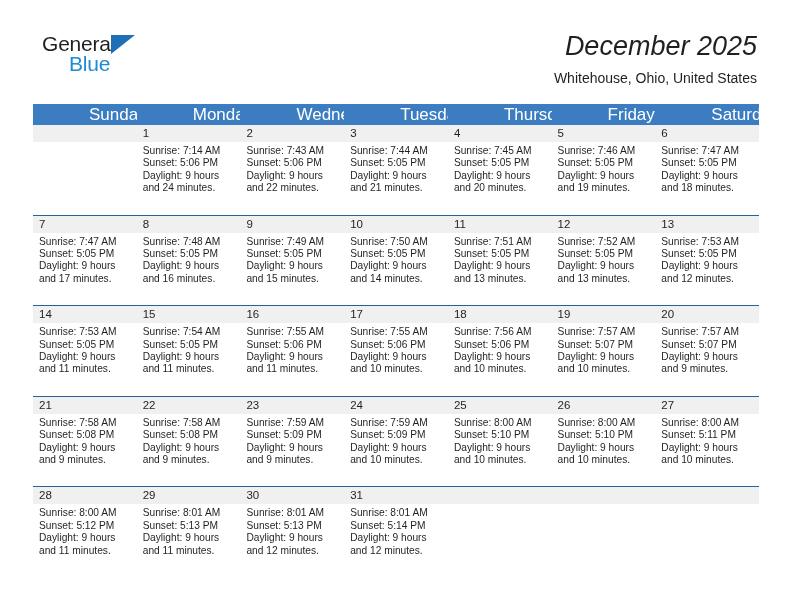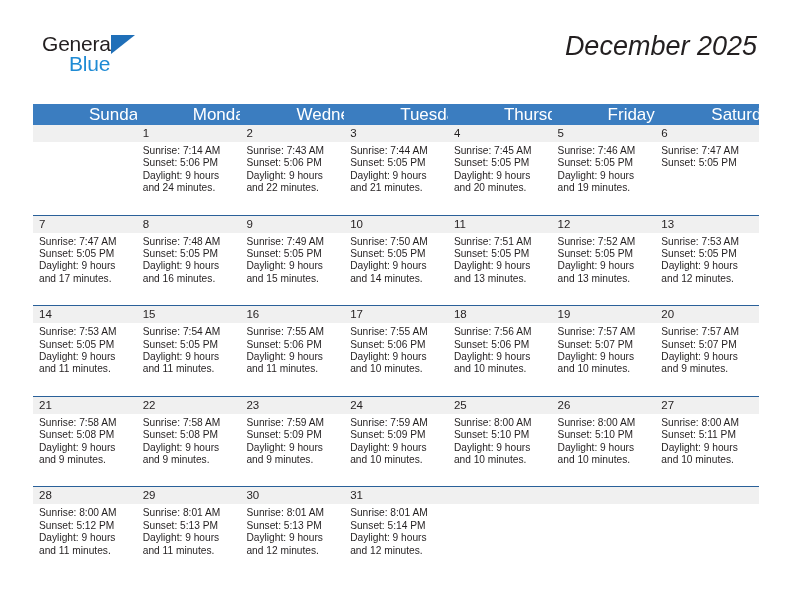--- a/index.html
+++ b/index.html
@@ -161,20 +161,21 @@
   <div class="top-bar">
 
     <div class="logo">
       <span class="logo-general">General</span>
       <span class="logo-triangle"></span>
       <span class="logo-blue">Blue</span>
     </div>
 
     <div class="title-block">
       <div class="cal-title">December 2025</div>
+      <div class="cal-subtitle">Whitehouse, Ohio, United States</div>
     </div>
 
   </div>
 
   <div class="calendar">
     <div class="weekday-header" id="weekday-header">
         <div class="wd">Sunday</div>
         <div class="wd">Monday</div>
         <div class="wd">Wednesday</div>
         <div class="wd">Tuesday</div>
@@ -225,20 +226,21 @@
               <div>Sunrise: 7:46 AM</div>
               <div>Sunset: 5:05 PM</div>
               <div class="daylight">Daylight: 9 hours and 19 minutes.</div>
             </div>
           </div>
           <div class="day-cell">
             <div class="day-number">6</div>
             <div class="day-info">
               <div>Sunrise: 7:47 AM</div>
               <div>Sunset: 5:05 PM</div>
+              <div class="daylight">Daylight: 9 hours and 18 minutes.</div>
             </div>
           </div>
         </div>
         <div class="week-row">
           <div class="day-cell">
             <div class="day-number">7</div>
             <div class="day-info">
               <div>Sunrise: 7:47 AM</div>
               <div>Sunset: 5:05 PM</div>
               <div class="daylight">Daylight: 9 hours and 17 minutes.</div>

